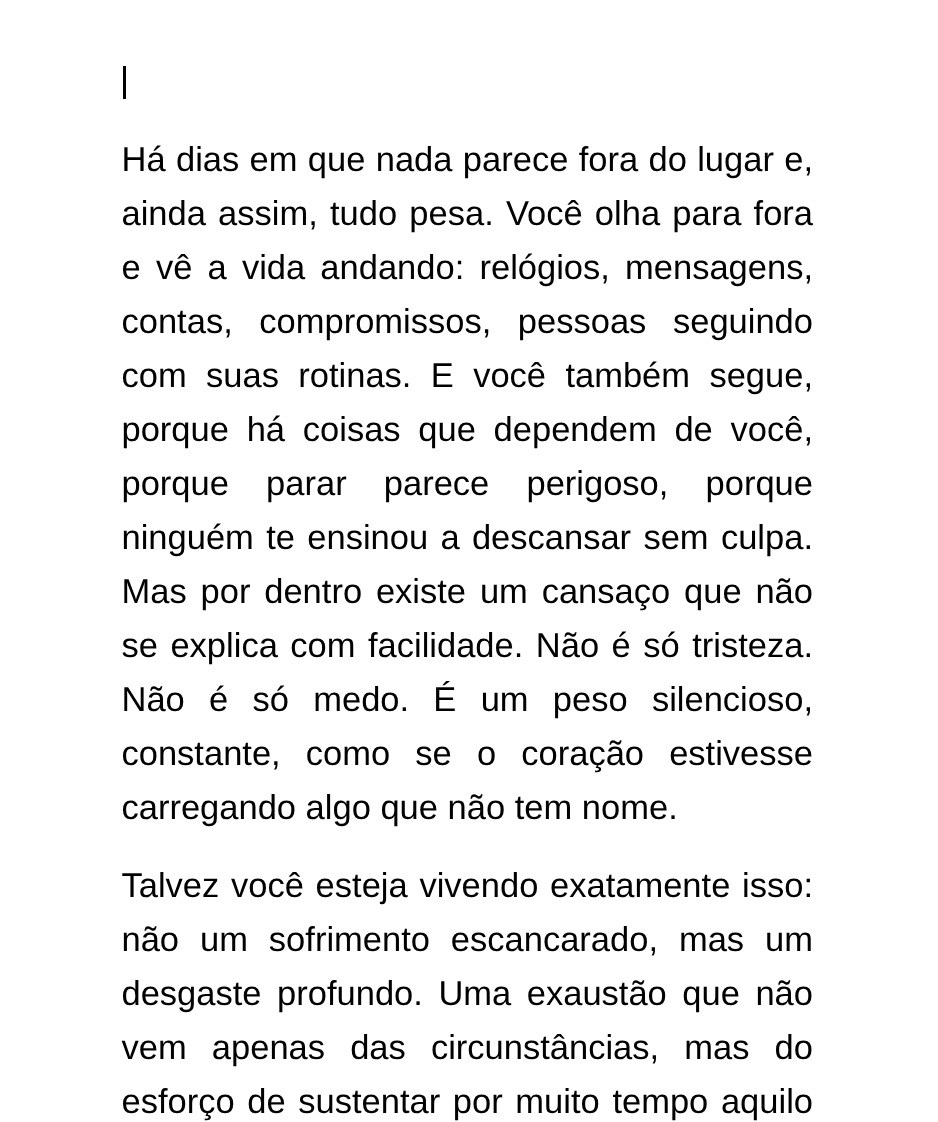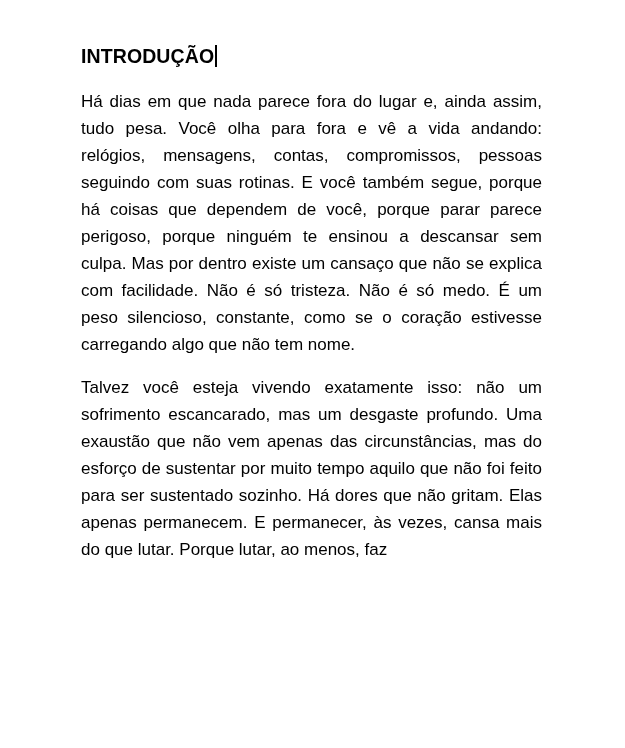--- a/index.html
+++ b/index.html
@@ -31,27 +31,27 @@
     }
     .cursor {
       display: inline-block;
       width: 1.5px;
       height: 22px;
       background: #000;
       vertical-align: -4px;
       margin-left: 1px;
     }
     .para {
-      font-size: 17px;
-      line-height: 27px;
+      font-size: 23px;
+      line-height: 36px;
       text-align: justify;
       margin: 0 0 16px 0;
       hyphens: none;
     }
   </style>
 </head>
 <body>
 
 <div class="page">
-  <div class="heading"><span>INTRODUÇÃO</span><span class="cursor"></span></div>
+  <div class="heading"><span class="cursor"></span></div>
   <p class="para">Há dias em que nada parece fora do lugar e, ainda assim, tudo pesa. Você olha para fora e vê a vida andando: relógios, mensagens, contas, compromissos, pessoas seguindo com suas rotinas. E você também segue, porque há coisas que dependem de você, porque parar parece perigoso, porque ninguém te ensinou a descansar sem culpa. Mas por dentro existe um cansaço que não se explica com facilidade. Não é só tristeza. Não é só medo. É um peso silencioso, constante, como se o coração estivesse carregando algo que não tem nome.</p>
   <p class="para" style="text-align-last:left;">Talvez você esteja vivendo exatamente isso: não um sofrimento escancarado, mas um desgaste profundo. Uma exaustão que não vem apenas das circunstâncias, mas do esforço de sustentar por muito tempo aquilo que não foi feito para ser sustentado sozinho. Há dores que não gritam. Elas apenas permanecem. E permanecer, às vezes, cansa mais do que lutar. Porque lutar, ao menos, faz</p>
 </div>
 
 </body></html>

